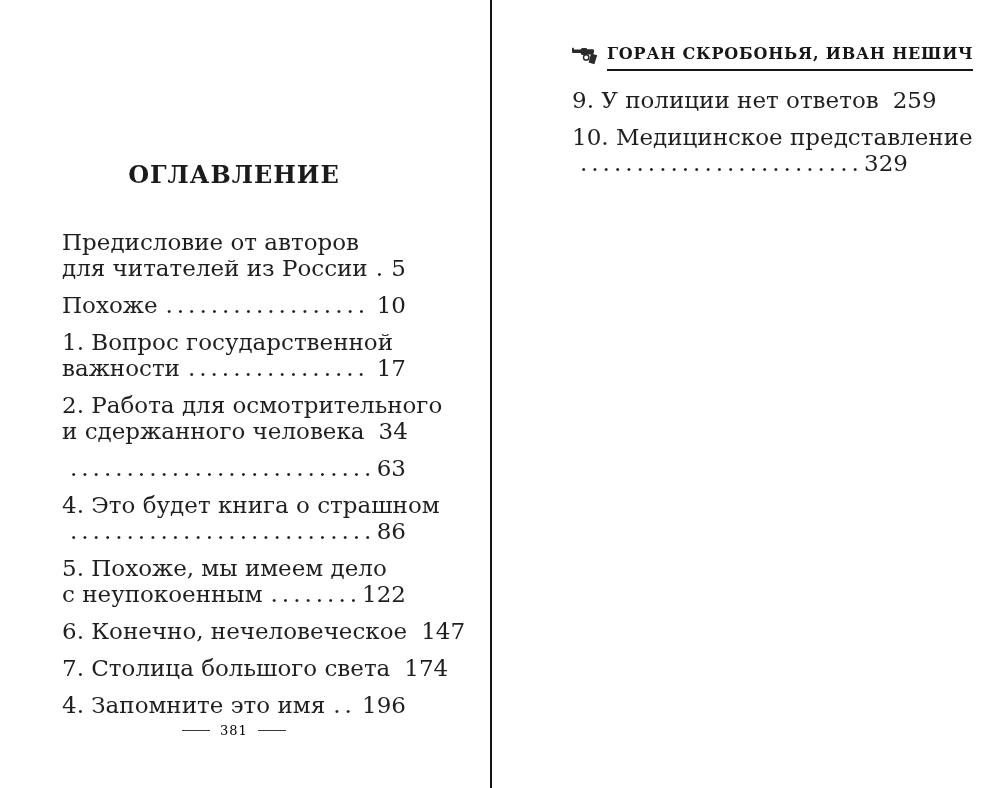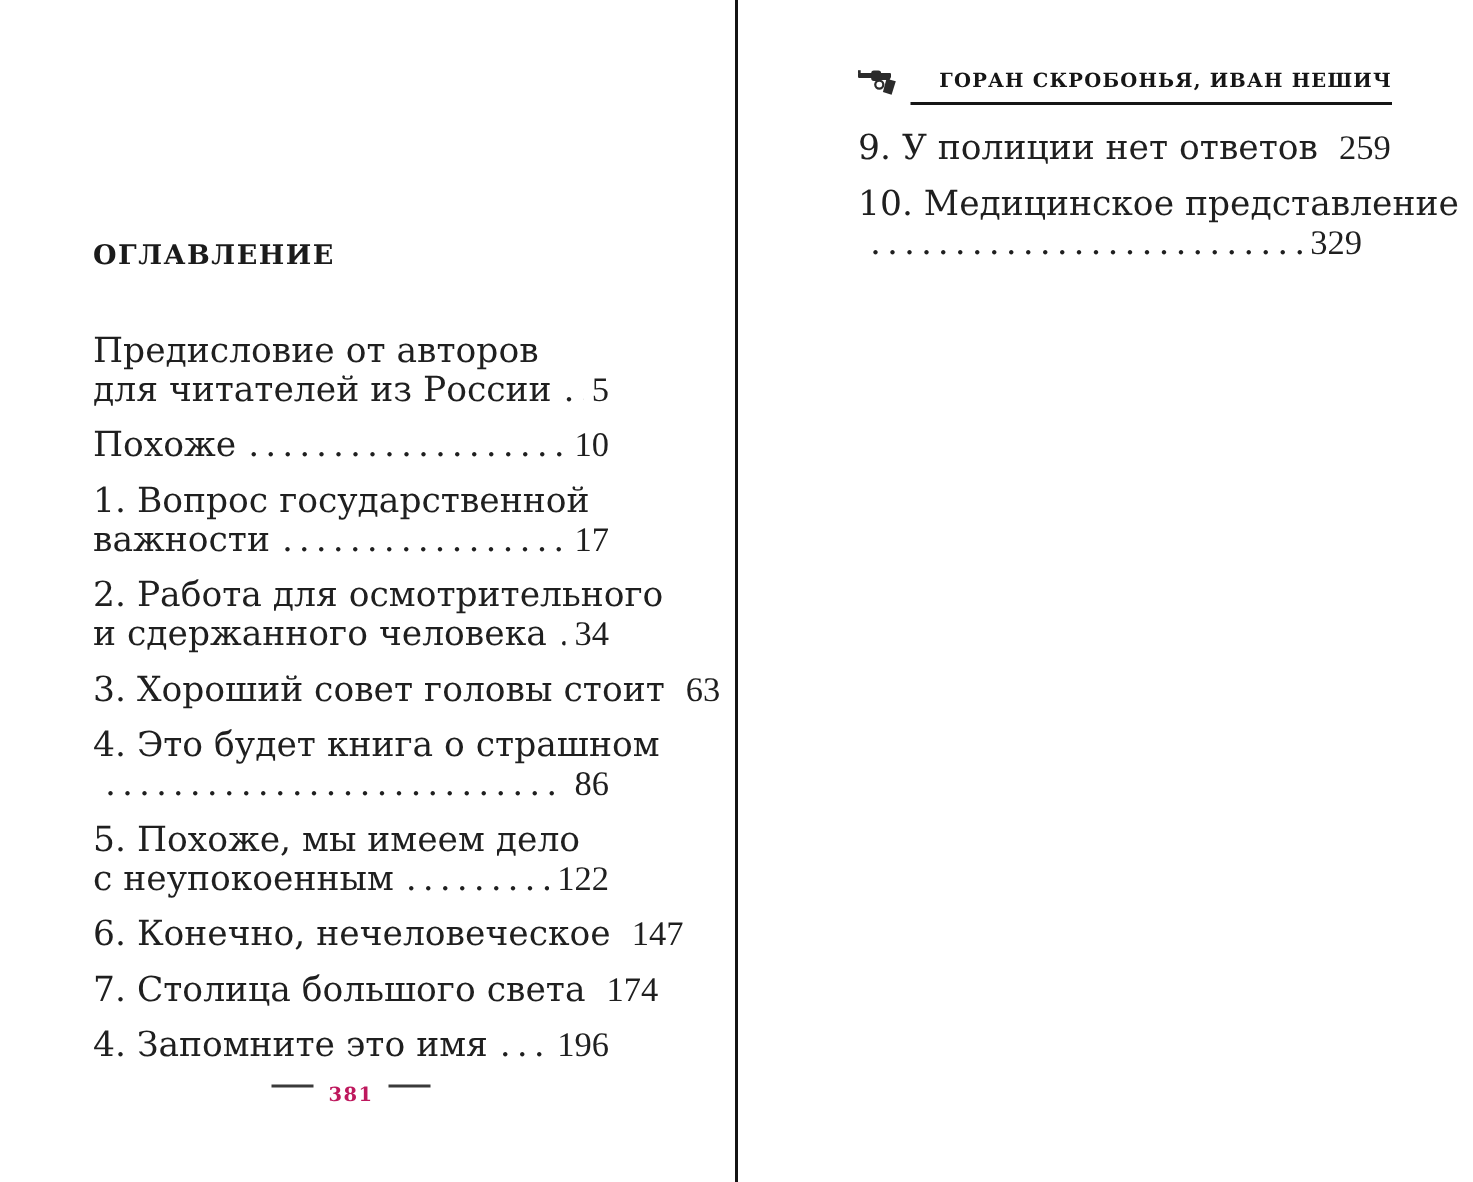--- a/index.html
+++ b/index.html
@@ -25,21 +25,22 @@
   }
 
   
   .left-content {
     position: absolute;
     left: 62px;
     top: 160px;
     width: 344px;
   }
   .toc-title {
-    font-size: 18px;
+    text-align: center;
+    font-size: 24px;
     font-weight: 700;
     letter-spacing: 1px;
     color: #1b1b1b;
     margin-bottom: 40px;
   }
   .entry {
     margin-bottom: 11px;
     font-size: 23px;
     color: #1f1f1f;
   }
@@ -51,51 +52,52 @@
   }
   .lead .txt { white-space: nowrap; flex-shrink: 0; }
   .dots {
     flex: 1;
     overflow: hidden;
     white-space: nowrap;
     letter-spacing: 4px;
     margin: 0 6px 0 8px;
     color: #1f1f1f;
   }
-  .pg { white-space: nowrap; flex-shrink: 0; font-family: Liberation Serif, serif; }
+  .pg { white-space: nowrap; flex-shrink: 0; }
 
   .folio {
     position: absolute;
     left: 62px;
     top: 723px;
     width: 344px;
     display: flex;
+    align-items: center;
     justify-content: center;
     gap: 10px;
     font-size: 13px;
-    font-weight: 700;
+    font-weight: 400;
     letter-spacing: 1px;
-    color: #be185d;
+    color: #000000;
   }
   .folio .rule { width: 28px; height: 1.5px; background: #3a3a3a; }
 
   
   .right-content {
     position: absolute;
     left: 572px;
     top: 44px;
     width: 356px;
   }
   .rheader { display: flex; align-items: flex-end; }
   .gun-wrap { flex: 0 0 auto; margin-right: 7px; padding-bottom: 1px; }
   .rh-line {
     flex: 1;
     border-bottom: 2px solid #161616;
     text-align: right;
-    font-size: 13px;
+    font-size: 16px;
     font-weight: 700;
     letter-spacing: 0.8px;
     color: #161616;
     padding-bottom: 6px;
     white-space: nowrap;
   }
   .r-entries { margin-top: 16px; width: 336px; }
 </style>
 </head>
 <body>
@@ -138,21 +140,20 @@
       <div class="l">2. Работа для осмотрительного</div>
       <div class="lead">
         <span class="txt">и сдержанного человека</span>
         <span class="dots">................................................................</span>
         <span class="pg">34</span>
       </div>
     </div>
 
     <div class="entry">
       <div class="lead">
-        <span class="txt">3. Хороший совет головы стоит</span>
         <span class="dots">................................................................</span>
         <span class="pg">63</span>
       </div>
     </div>
 
     <div class="entry">
       <div class="l">4. Это будет книга о страшном</div>
       <div class="lead">
         <span class="dots">................................................................</span>
         <span class="pg">86</span>

